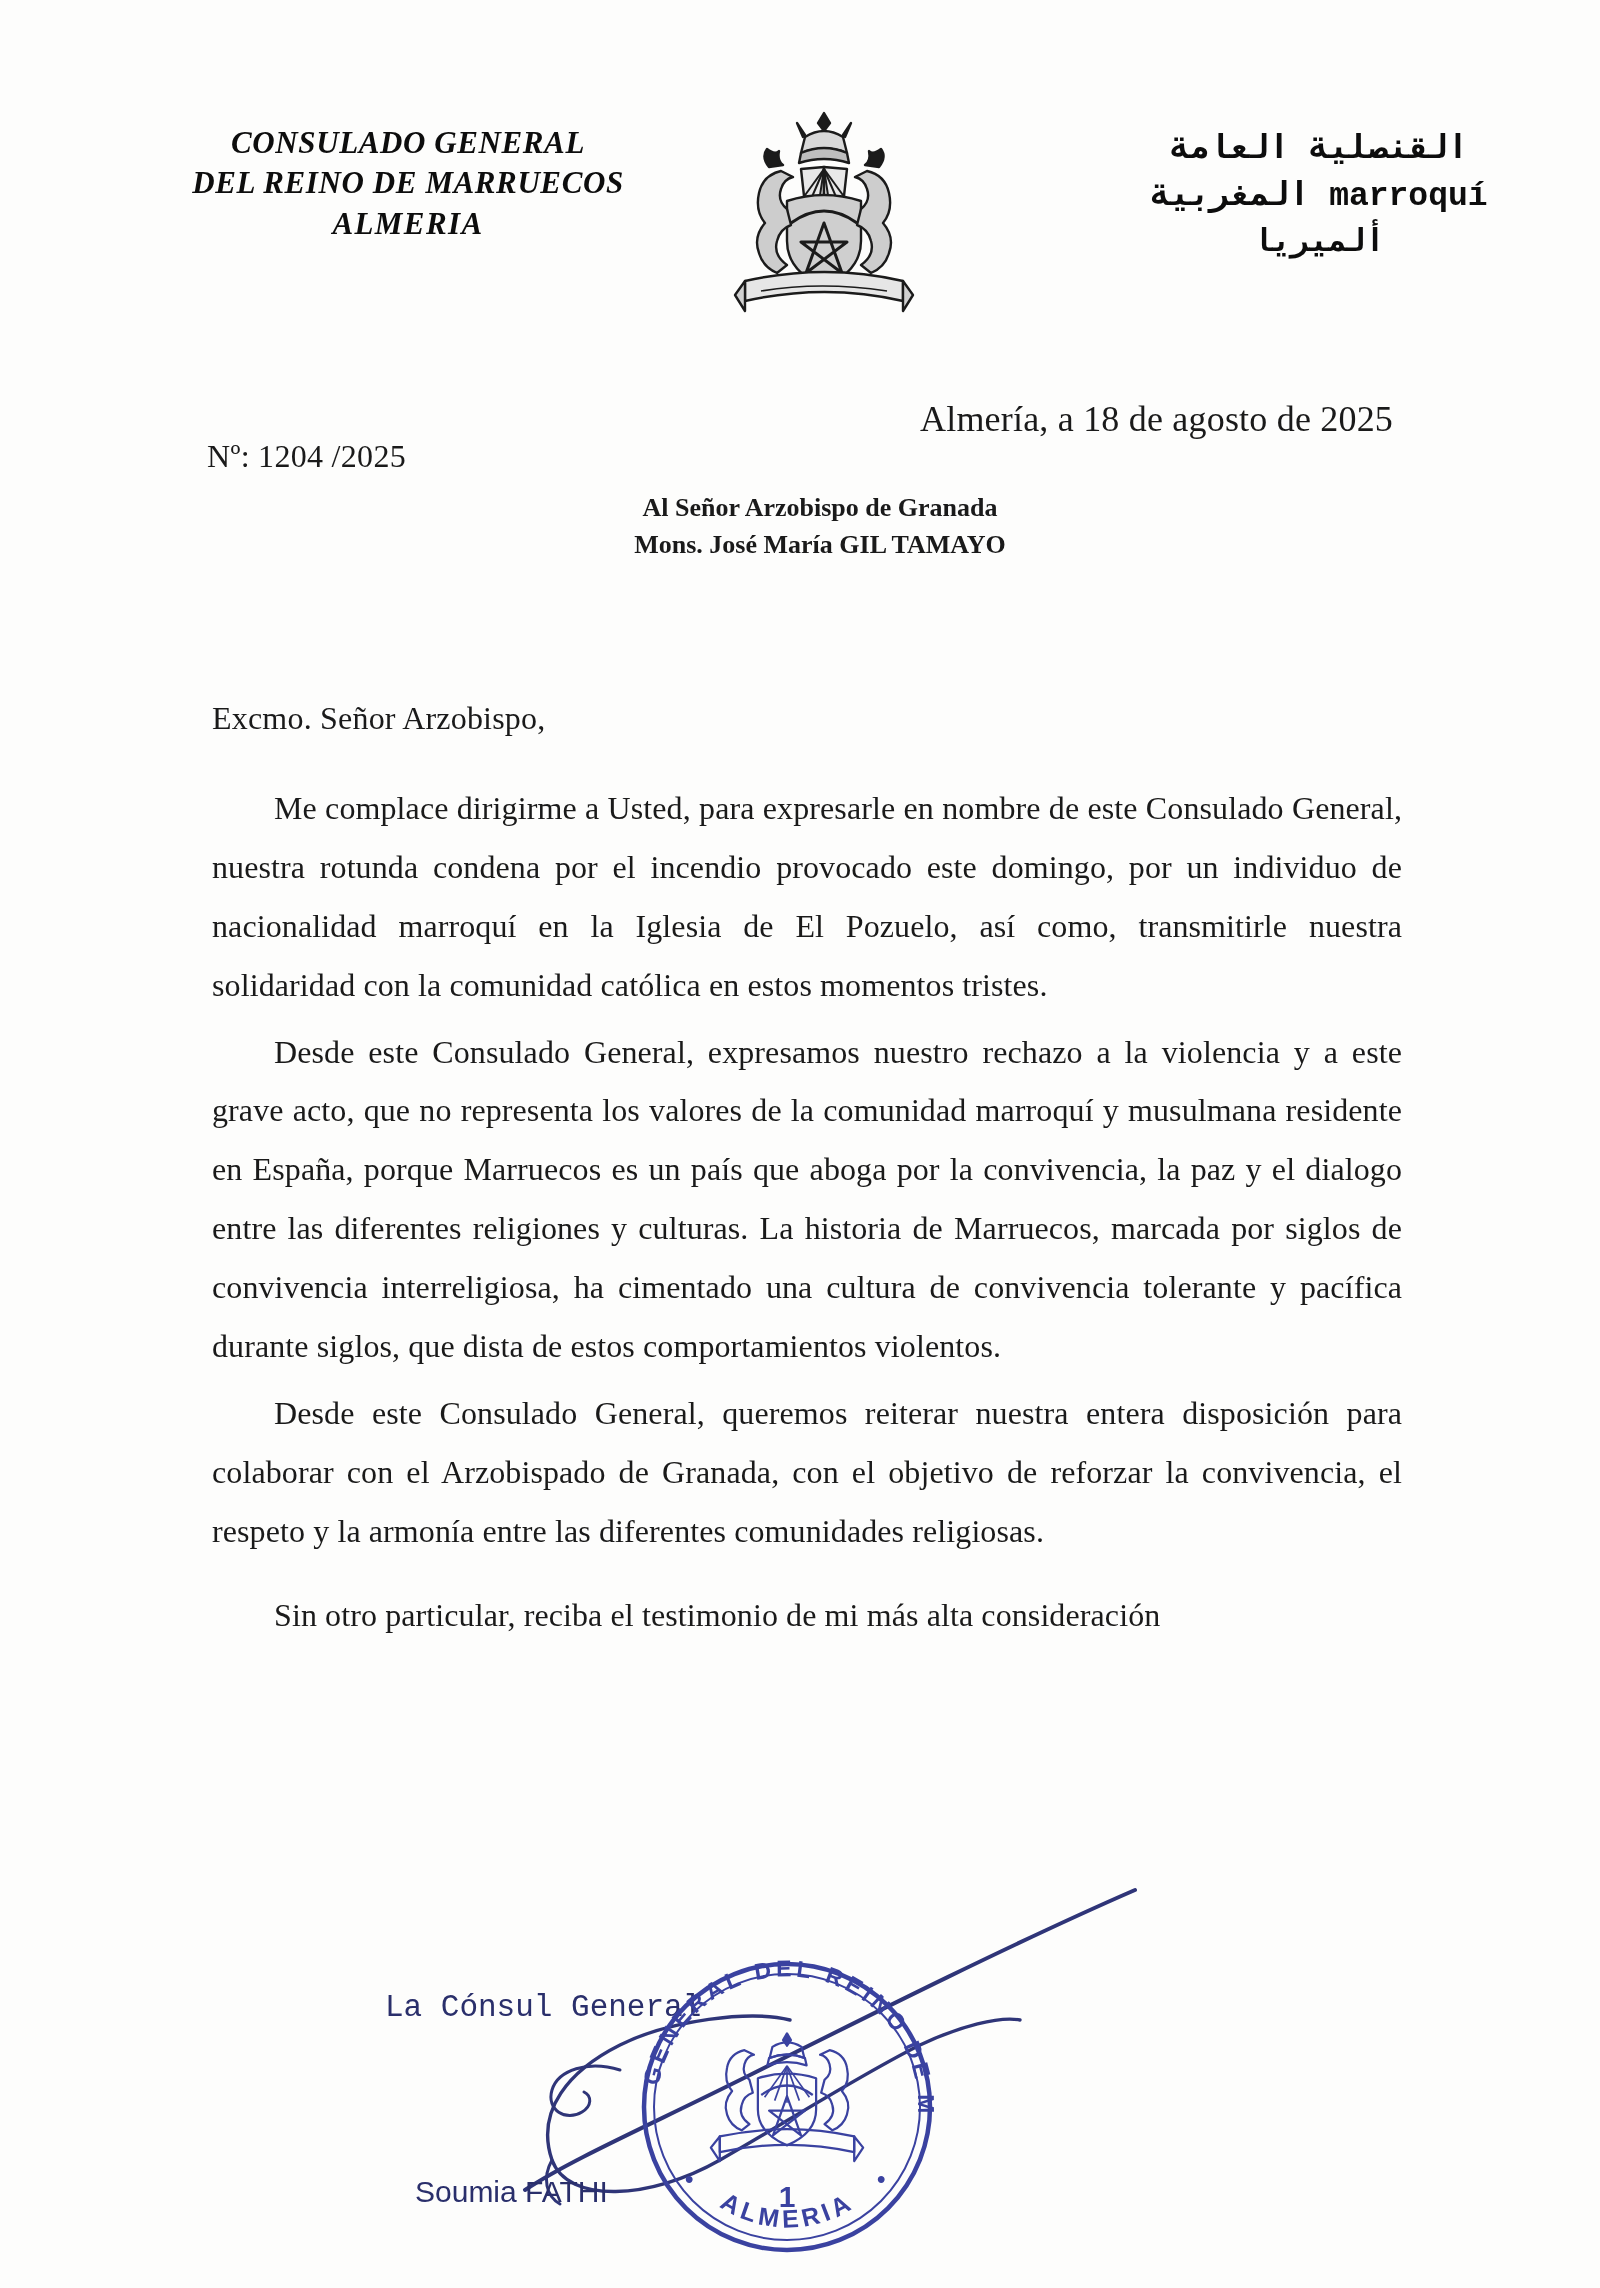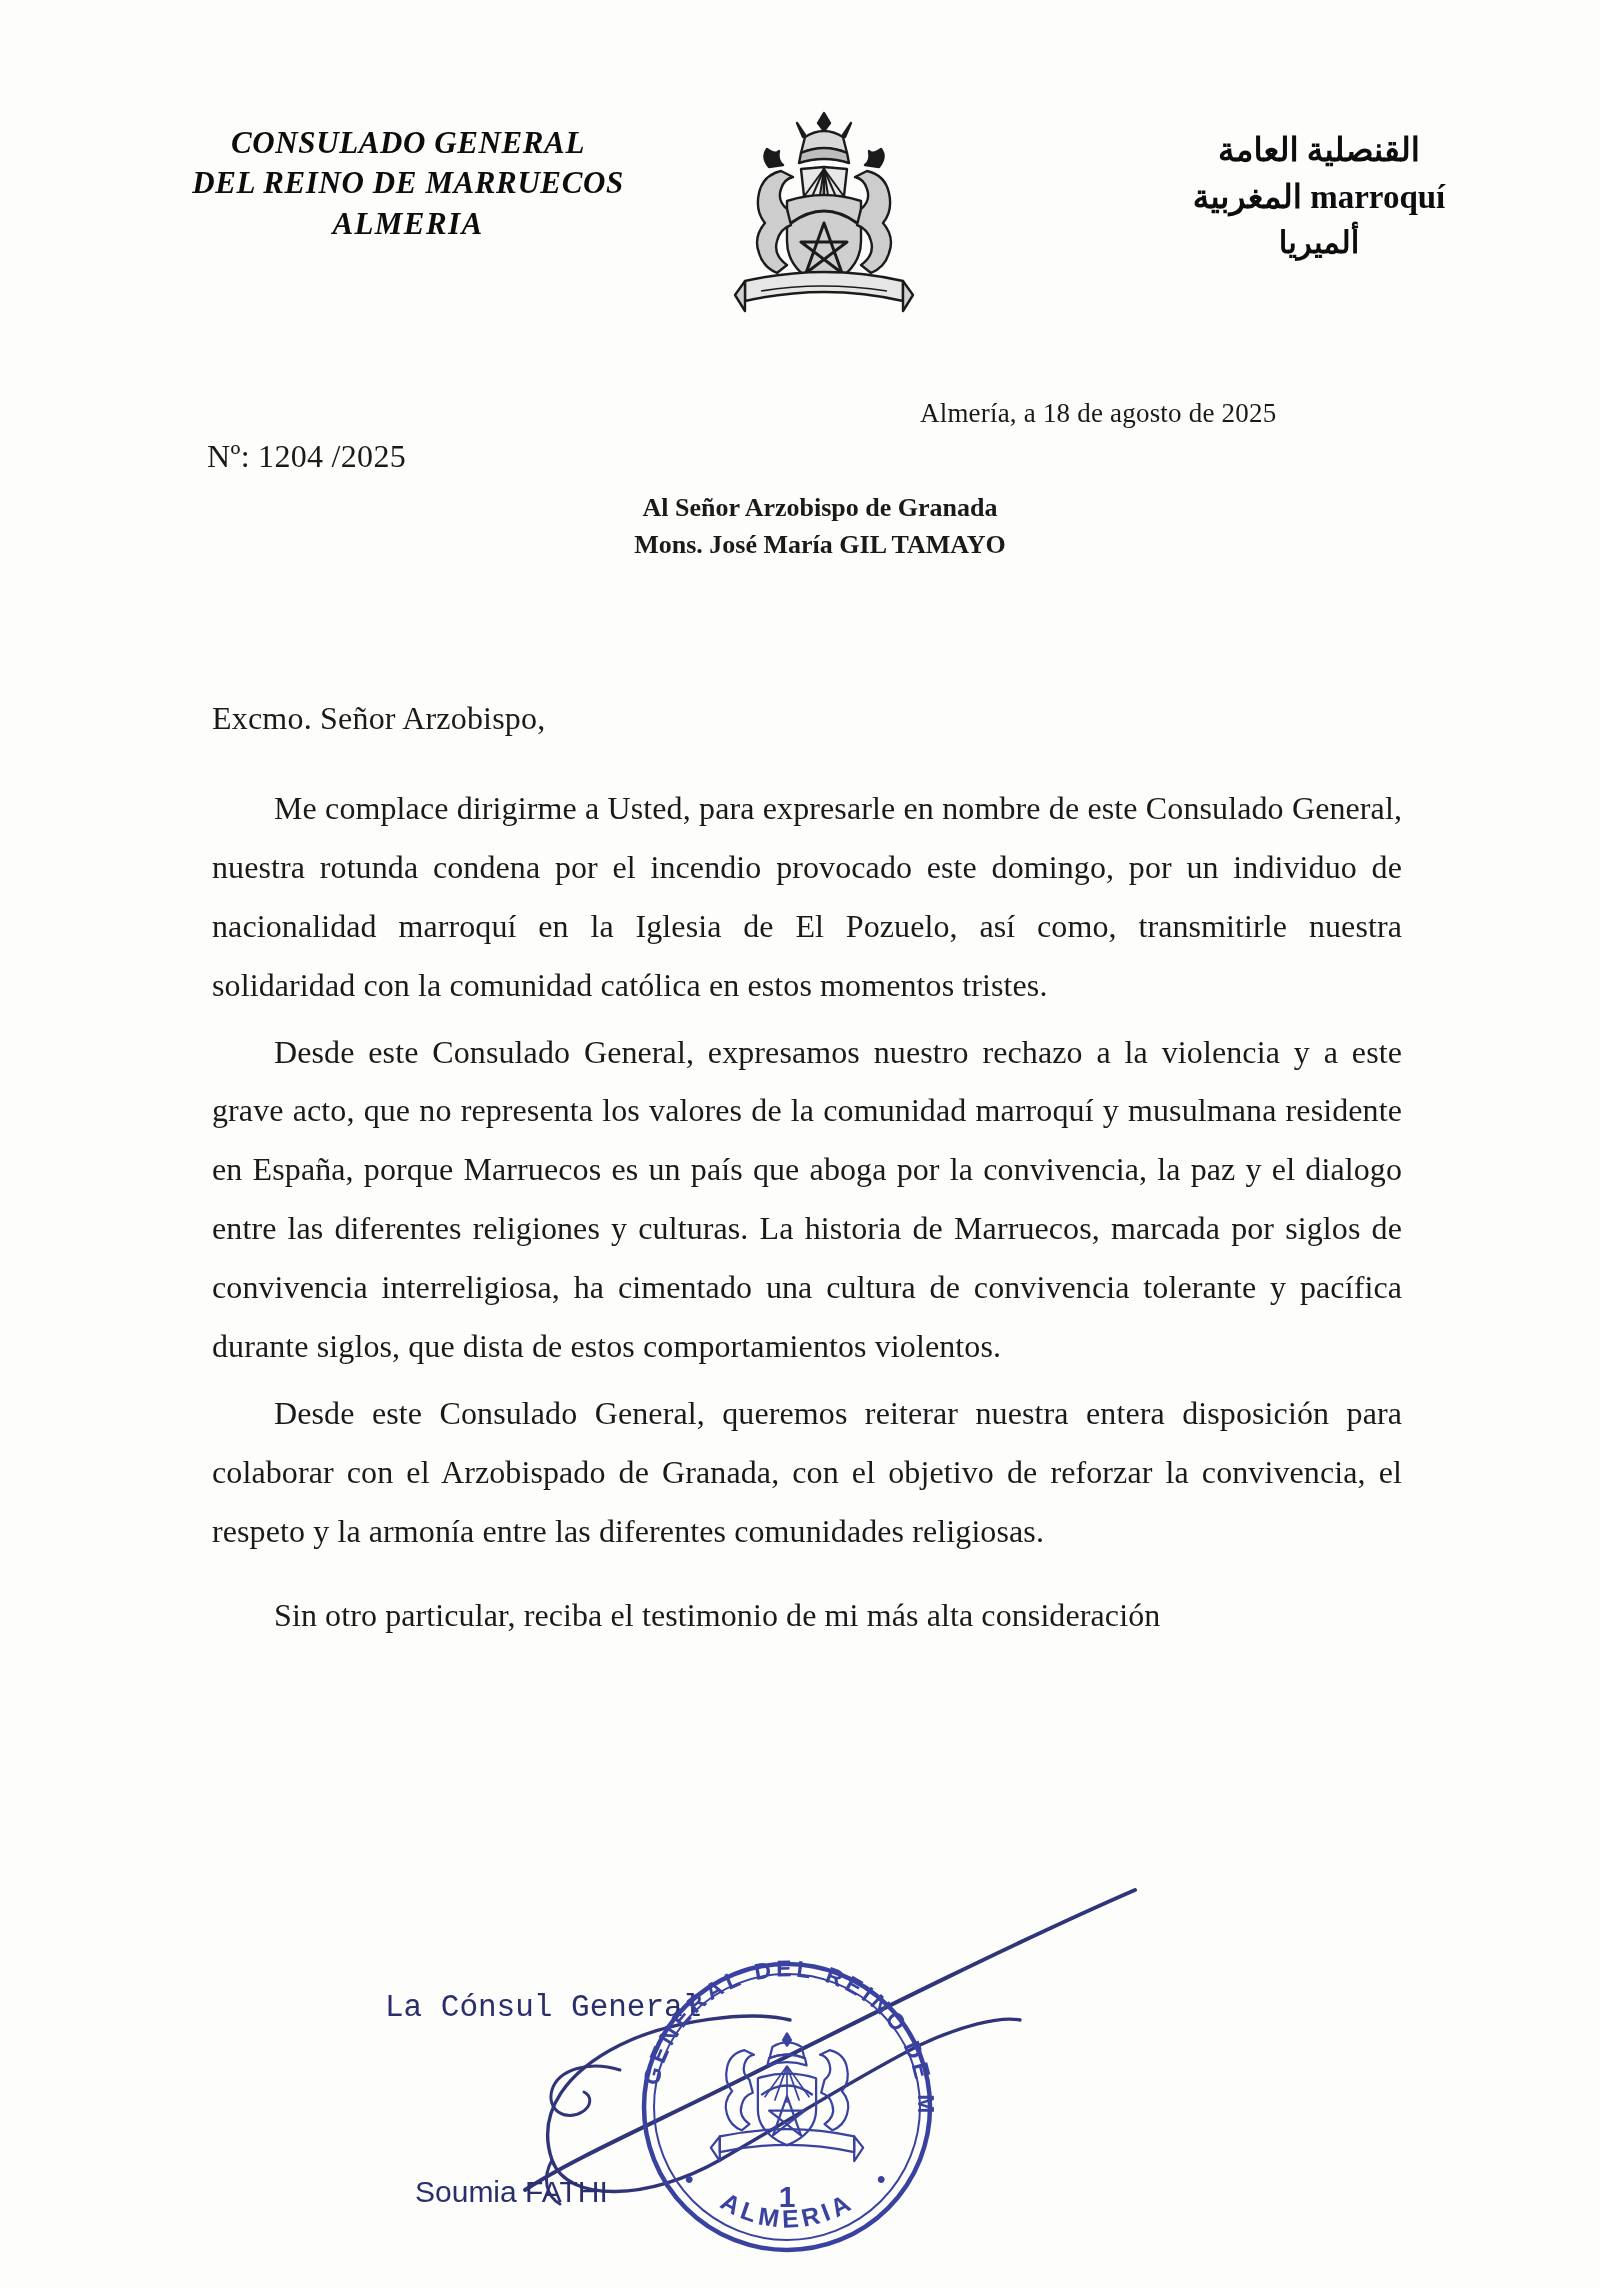--- a/index.html
+++ b/index.html
@@ -50,21 +50,21 @@
     position: absolute;
     right: 108px;
     top: 22px;
     width: 420px;
     text-align: center;
     direction: rtl;
     font-weight: bold;
     font-size: 33px;
     line-height: 1.42;
     color: #0d0d0d;
-    font-family: Liberation Serif, serif;
+    font-family: Liberation Mono, monospace;
   }
   .lh-arabic .a3 { font-size: 31px; }
 
   .crest {
     position: absolute;
     left: 50%;
     top: 0px;
     transform: translateX(-50%);
     width: 230px;
     height: 215px;
@@ -83,21 +83,21 @@
     left: 207px;
     top: 0;
     font-size: 32px;
     letter-spacing: 0.3px;
     margin-top: 40px;
   }
   .ref-date {
     position: absolute;
     left: 920px;
     top: 0;
-    font-size: 27px;
+    font-size: 36px;
     letter-spacing: 0.2px;
   }
 
   
   .addressee {
     position: absolute;
     top: 490px;
     left: 0;
     width: 1600px;
     text-align: center;

